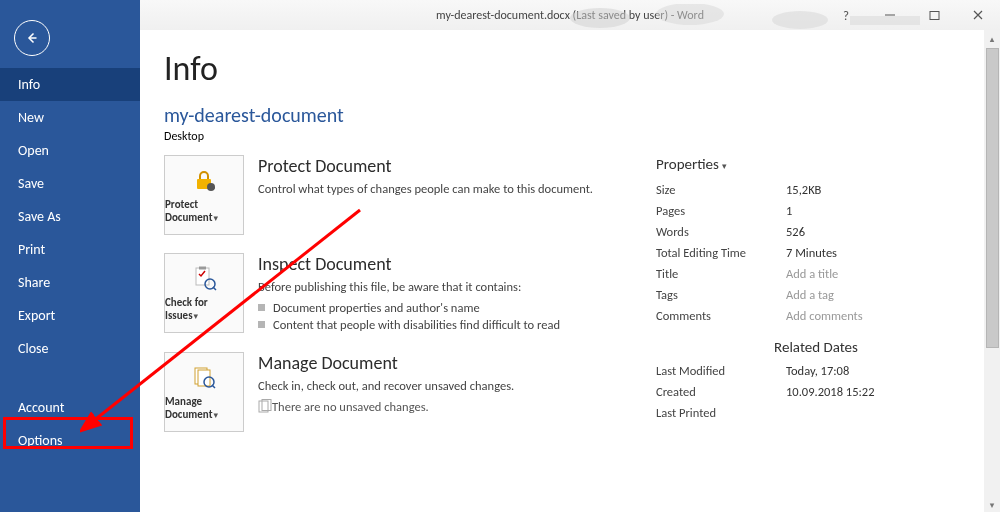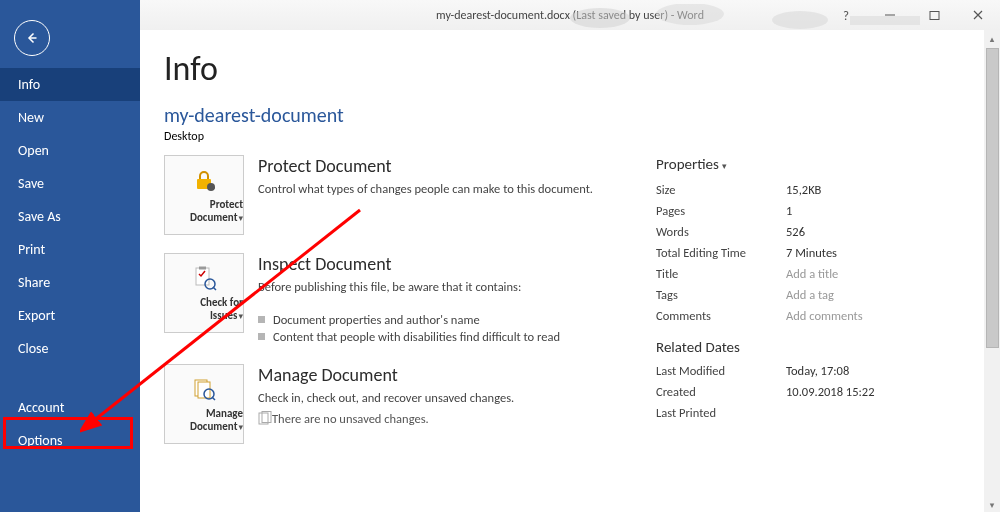--- a/index.html
+++ b/index.html
@@ -15,34 +15,34 @@
   .titlebar { height: 30px; display:flex; align-items:center; justify-content:center; font-size:12px; color:#444; border-bottom:none; position:relative; background:linear-gradient(#f8f8f8,#f0f0f0);}
   .titlebar-ctrls { position:absolute; right:0; top:0; display:flex; height:30px;}
   .tb-btn { width:44px; display:flex; align-items:center; justify-content:center; color:#555; font-size:13px; cursor:pointer;}
   .content { padding: 18px 24px 12px 24px; height: calc(100% - 30px); overflow:hidden; position:relative;}
   .page-title { font-size: 34px; font-weight: 300; color:#222; margin-bottom: 14px; }
   .doc-name { font-size: 20px; color: #2A579A; margin-bottom: 2px; }
   .doc-loc { font-size: 12px; color:#000000; margin-bottom: 12px; }
   .columns { display:flex; gap:40px; }
   .actions-col { flex:1; }
   .action-row { display:flex; gap:14px; margin-bottom:18px; align-items:flex-start;}
-  .action-btn { width:80px; height:80px; border:1px solid #ccc; background:#fafafa; display:flex; flex-direction:column; align-items:center; justify-content:center; font-size:11px; color:#333; gap:4px; cursor:pointer; text-align:right; line-height:1.15;}
+  .action-btn { width:80px; height:80px; border:1px solid #ccc; background:#fafafa; display:flex; flex-direction:column; align-items:center; justify-content:center; font-size:11px; color:#333; gap:4px; cursor:pointer; text-align:left; line-height:1.15;}
   .action-btn .icon-area { height:30px; display:flex; align-items:center; justify-content:center;}
   .action-text h3 { font-size:18px; font-weight:400; color:#2c2c2c; margin-bottom:4px;}
   .action-text p { font-size:12.5px; color:#444; line-height:1.35;}
-  .action-text ul { list-style:none; margin-top:16px;}
+  .action-text ul { list-style:none; margin-top:4px;}
   .action-text li { font-size:12.5px; color:#444; display:flex; align-items:center; gap:8px; margin-bottom:2px;}
   .action-text li::before { content:""; width:7px; height:7px; background:#b5b5b5; display:inline-block;}
   .props-col { width:320px; }
   .props-header { font-size:15px; color:#333; margin-bottom:6px;}
   .prop-row { display:flex; padding:3px 0; font-size:12.5px;gap:12px;}
   .prop-label { width:118px; color:#444;}
   .prop-val { color:#333;}
   .prop-placeholder { color:#999;}
-  .section-head { font-size:15px; color:#333; margin:12px 0 4px 0;}
+  .section-head { font-size:15px; color:#333; margin:12px 0 4px 0;text-align:center;}
   .scrollbar { position:absolute; right:0; top:30px; bottom:0; width:16px; background:#f1f1f1; display:flex; flex-direction:column; align-items:center;}
   .scroll-arrow { height:16px; display:flex; align-items:center; justify-content:center; font-size:9px; color:#777; width:100%; cursor:pointer;}
   .scroll-thumb { width:13px; background:#c9c9c9; border:1px solid #b5b5b5; flex-shrink:0; cursor:pointer;}
   .annotation-box { position:absolute; border:3px solid #f00; pointer-events:none;}
   .annotation-arrow { position:absolute; pointer-events:none;}
   .banner-deco { position:absolute; right:60px; top:4px; height:28px; width:400px; overflow:hidden; opacity:.5;}
   .drop-ind { font-size:9px; color:#555; margin-left:1px;}
   .manage-nochange { display:flex; align-items:center; font-size:12.5px; color:#555; margin-top:4px;}
 </style>
 </head>

